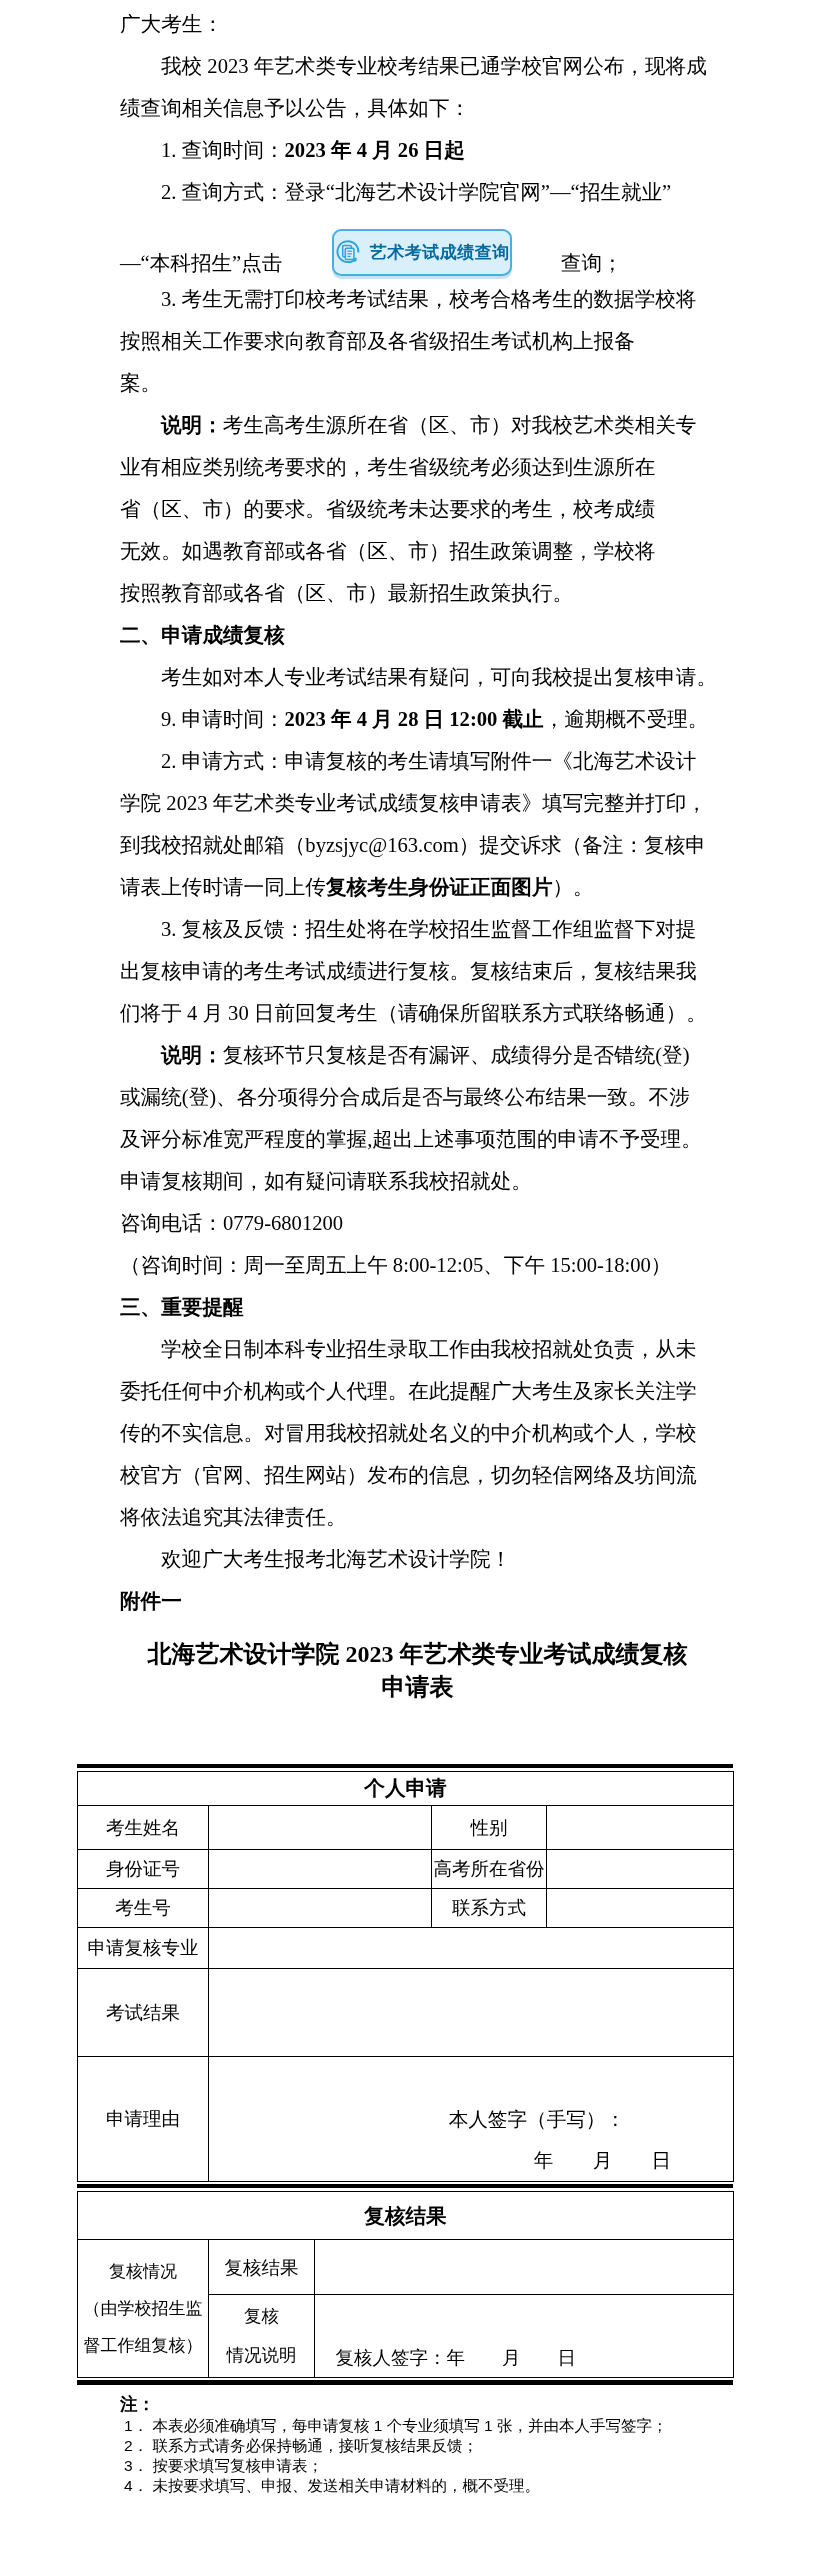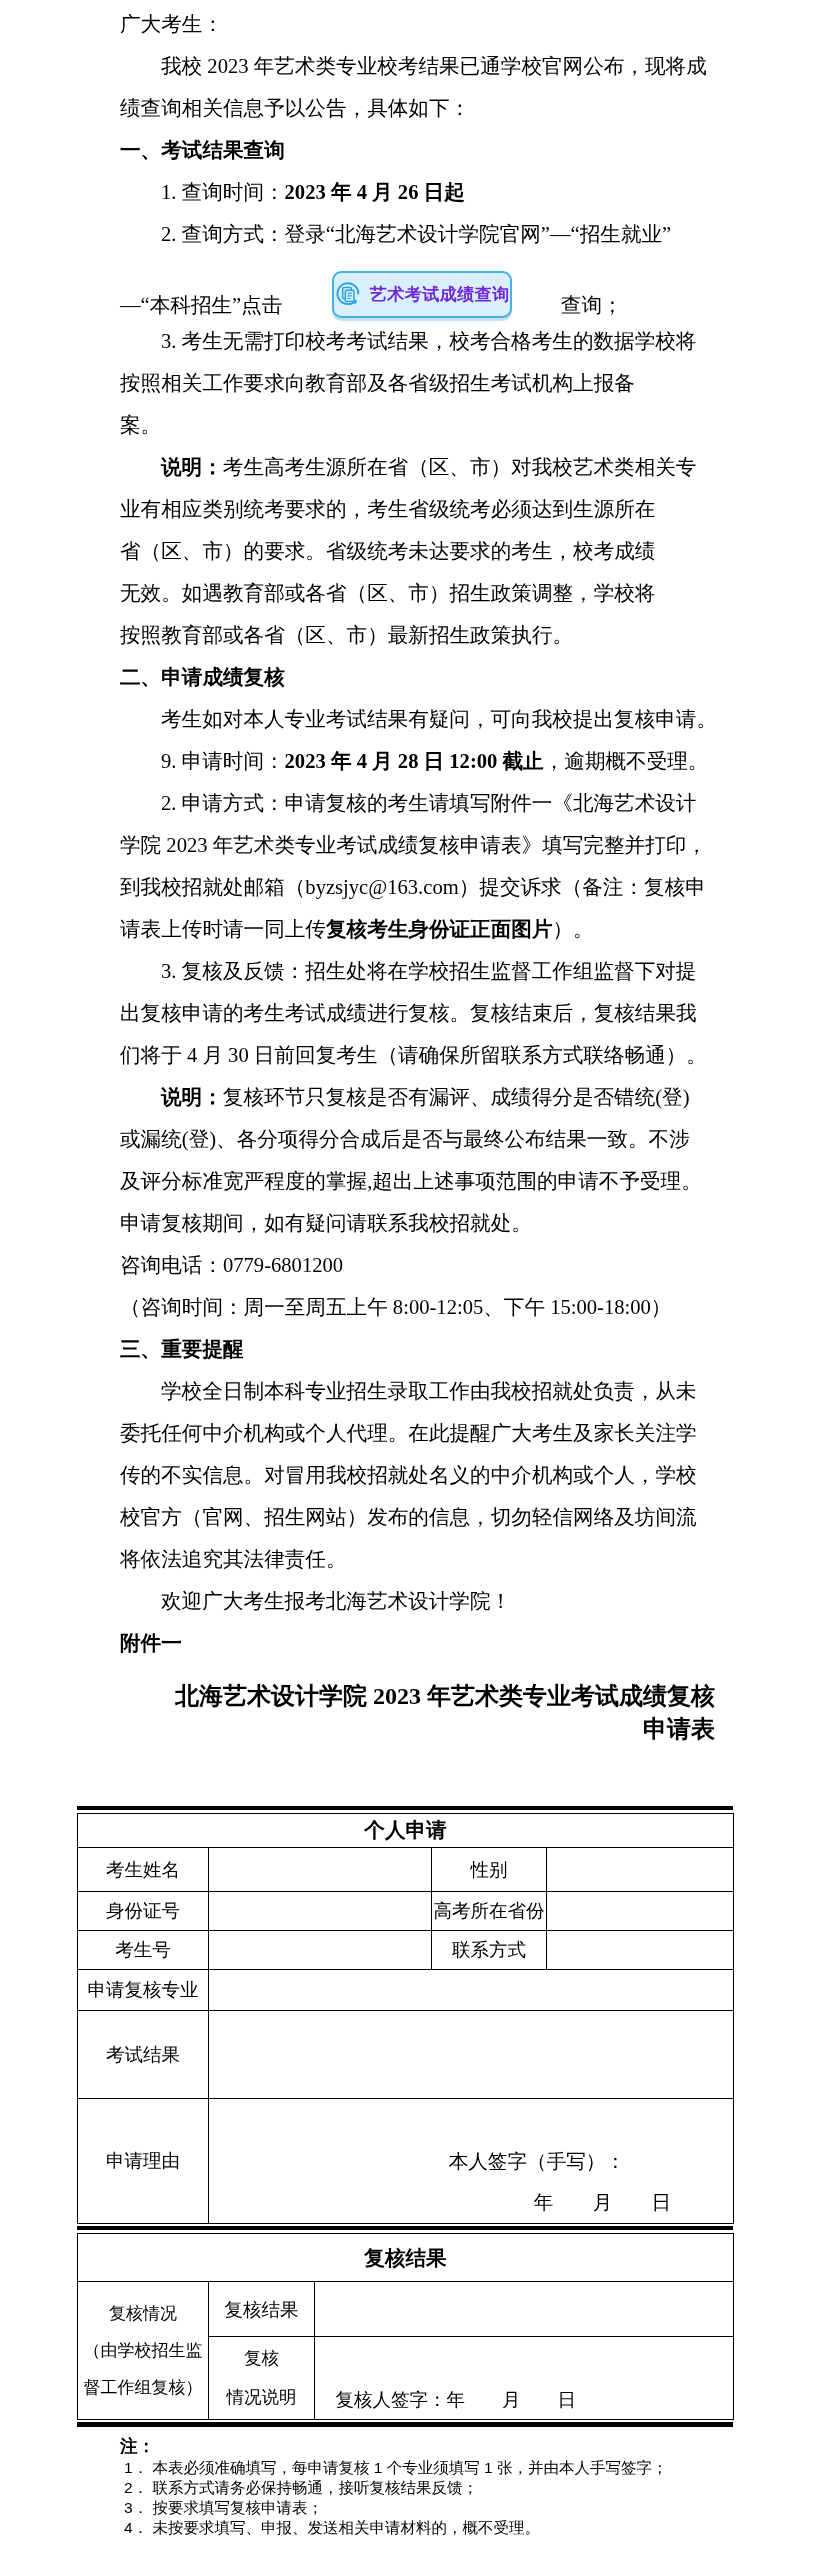--- a/index.html
+++ b/index.html
@@ -9,23 +9,23 @@
   .ln{font-size:20.6px;height:42px;line-height:42px;white-space:nowrap;}
   .ind{text-indent:41px;}
   .bd{font-weight:bold;}
   
   .btn-line{height:65px;display:flex;align-items:flex-end;font-size:20.6px;line-height:30px;white-space:nowrap;gap:44px;}
   .score-btn{display:inline-flex;align-items:center;justify-content:center;gap:8.2px;
              width:176px;height:43px;margin:0 5.2px 2.1px;background:#d9effa;
              border:2.1px solid #45b1e3;border-radius:9.3px;
              box-shadow:0 2.1px 1px rgba(90,170,210,0.35);}
   .score-btn .lbl{font-family:"Liberation Sans","DejaVu Sans",sans-serif;font-weight:bold;
-                  font-size:17px;color:#6d28d9;letter-spacing:0.5px;text-align:center;}
-  
-  .att-title{margin-top:15.5px;text-align:right;font-size:24px;font-weight:bold;line-height:33px;}
+                  font-size:17px;color:#0369a1;letter-spacing:0.5px;text-align:center;}
+  
+  .att-title{margin-top:15.5px;text-align:center;font-size:24px;font-weight:bold;line-height:33px;}
   
   .form{margin:60px 0 0 77px;width:656px;}
   .rule{height:4.6px;background:#000;}
   .gap-b{margin-bottom:2.6px;}
   .gap-t{margin-top:2.1px;}
   table{border-collapse:collapse;width:100%;table-layout:fixed;font-size:18.5px;}
   td{border:1px solid #000;padding:0;overflow:hidden;}
   .sec-h{height:33px;text-align:center;font-weight:bold;font-size:20.6px;}
   .sec-h2{height:47px;text-align:center;font-weight:bold;font-size:20.6px;}
   .lab{text-align:center;vertical-align:middle;}
@@ -45,21 +45,20 @@
 </style>
 </head>
 <body>
 
 <div class="page">
   <div class="doc">
 
     <div class="ln"><span>广大考生：</span><span class="bd"></span><span></span></div>
     <div class="ln ind"><span>我校 2023 年艺术类专业校考结果已通学校官网公布，现将成</span><span class="bd"></span><span></span></div>
     <div class="ln"><span>绩查询相关信息予以公告，具体如下：</span><span class="bd"></span><span></span></div>
-    <div class="ln"><span></span><span class="bd">一、考试结果查询</span><span></span></div>
     <div class="ln ind"><span>1. 查询时间：</span><span class="bd">2023 年 4 月 26 日起</span><span></span></div>
     <div class="ln ind"><span>2. 查询方式：登录“北海艺术设计学院官网”—“招生就业”</span><span class="bd"></span><span></span></div>
 
     <div class="btn-line">
       <span>—“本科招生”点击</span>
       <span class="score-btn">
         <svg width="29" height="29" viewBox="0 0 64 64">
           <path d="M56 30 A24 24 0 1 0 50 46" fill="none" stroke="#2ba3dd" stroke-width="4.5" stroke-linecap="round"></path>
           <circle cx="48" cy="49" r="4" fill="#2ba3dd"></circle>
           <rect x="20" y="16" width="20" height="26" rx="3" fill="#d9effa" stroke="#2ba3dd" stroke-width="3.5"></rect>

